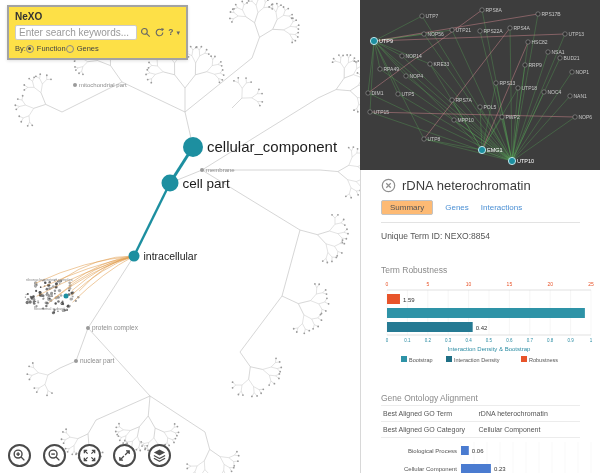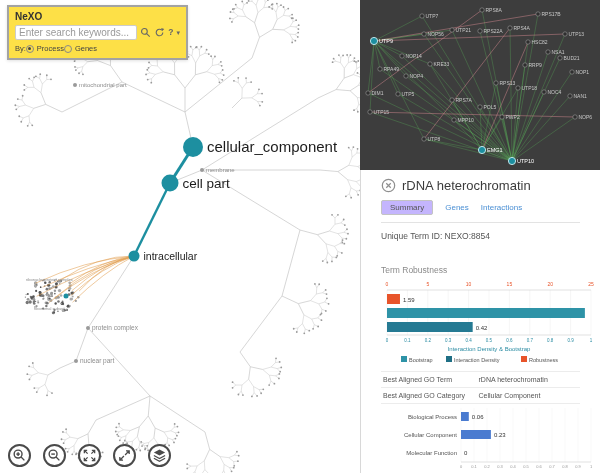--- a/index.html
+++ b/index.html
@@ -31,21 +31,21 @@
   
   .network-panel{position:absolute;left:360px;top:0;width:240px;height:170px;background:#3d3d3d;overflow:hidden}
 
   
   .detail-panel{position:absolute;left:360px;top:170px;width:240px;height:343px;background:#fff;border-left:1px solid #d8d8d8;padding:8px 20px 0;overflow:hidden}
   .detail-header{display:flex;align-items:center;gap:6px}
   .close-icon{width:15px;height:15px;cursor:pointer;flex:0 0 auto}
   .detail-title{font-size:13px;color:#3c3c3c;font-weight:500}
   .tabs-row{display:flex;align-items:center;gap:12px;margin-top:7px;padding-bottom:7px;border-bottom:1px solid #e3e3e3;font-size:8px}
   .tab{cursor:pointer}
-  .tab.active{border:1px solid #c3c3c3;border-radius:2px;padding:2px 8px;color:#555;background:#c4b5fd}
+  .tab.active{border:1px solid #c3c3c3;border-radius:2px;padding:2px 8px;color:#555;background:#fdba74}
   .tab.link{color:#4a8fd4}
   .term-id{font-size:8.5px;color:#555;margin:8px 0 18px}
   .section-h{font-size:8.5px;color:#8a8a8a;margin:24px 0 2px}
   .go-table{width:100%;border-collapse:collapse;font-size:7px;color:#555;margin-top:2px}
   .go-table td{padding:4px 2px;border-top:1px solid #ececec;border-bottom:1px solid #ececec}
   .go-table td.val{width:52%}
   svg text{font-family:"Liberation Sans",sans-serif}
 </style>
 </head>
 <body>
@@ -1078,21 +1078,21 @@
               <polygon points="7.9,1.2 11.2,2.2 8.7,4.6" fill="#666"></polygon>
             </svg>
         </span>
         <span class="icon-btn qmark">?</span>
         <span class="icon-btn caret">▾</span>
       </div>
       <div class="by-row">
         <span>By:</span>
         <span class="radio-opt">
           <span class="radio sel"></span>
-          <span>Process</span>
+          <span>Function</span>
         </span>
         <span class="radio-opt">
           <span class="radio"></span>
           <span>Genes</span>
         </span>
       </div>
     </div>
 
     <div class="map-controls">
       <button class="ctrl-btn">
@@ -1315,20 +1315,21 @@
         <text x="210" y="65" font-size="4.5" fill="#2b8ca3" text-anchor="middle">1</text>
         <text x="108" y="74" font-size="6" fill="#2b8ca3" text-anchor="middle">Interaction Density &amp; Bootstrap</text>
         <rect x="20" y="79" width="6" height="6" fill="#2e93a7"></rect>
         <text x="28" y="84.5" font-size="5.5" fill="#555">Bootstrap</text>
         <rect x="65" y="79" width="6" height="6" fill="#1f6f85"></rect>
         <text x="73" y="84.5" font-size="5.5" fill="#555">Interaction Density</text>
         <rect x="140" y="79" width="6" height="6" fill="#e8542a"></rect>
         <text x="148" y="84.5" font-size="5.5" fill="#555">Robustness</text>
       </svg>
 
+    <div class="section-h">Gene Ontology Alignment</div>
     <table class="go-table">
       <tbody>
         <tr>
           <td>Best Aligned GO Term</td>
           <td class="val">rDNA heterochromatin</td>
         </tr>
         <tr>
           <td>Best Aligned GO Category</td>
           <td class="val">Cellular Component</td>
         </tr>

